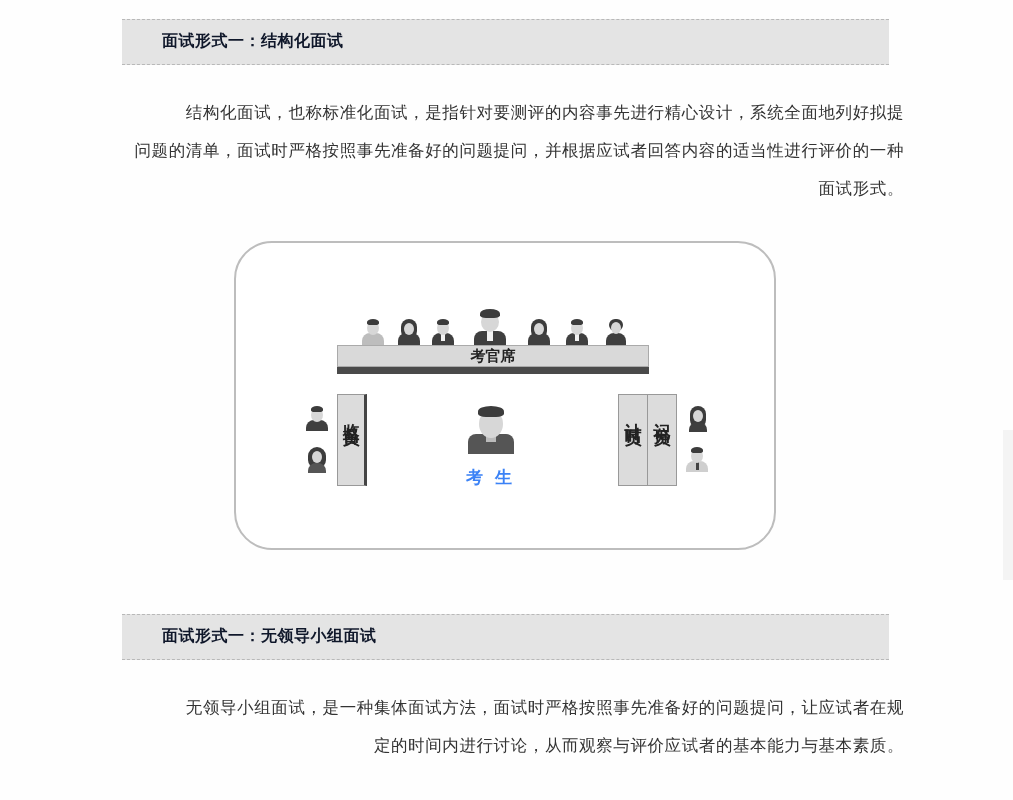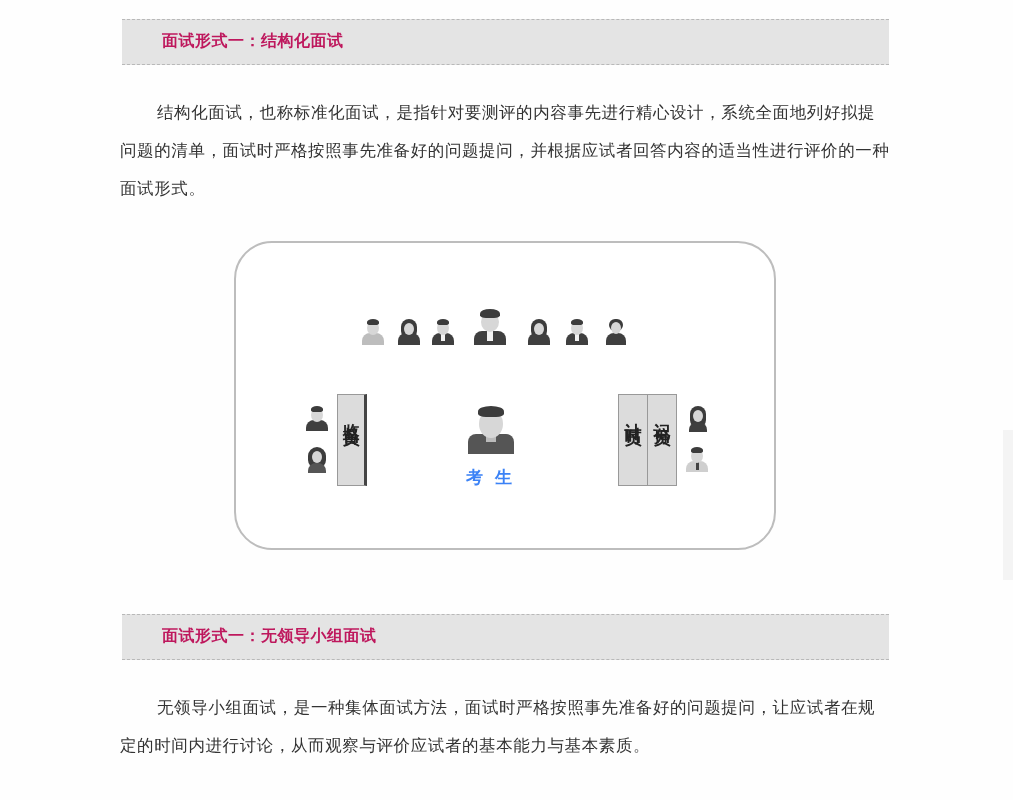--- a/index.html
+++ b/index.html
@@ -1,22 +1,22 @@
 <!DOCTYPE html>
 <html><head>
 <meta charset="utf-8">
 <style>
   html, body { margin:0; padding:0; }
   body { width:1013px; height:800px; background:#fefefe; position:relative; overflow:hidden;
          font-family:"DejaVu Serif","Liberation Serif",serif; color:#2a2a2a; }
   .section-header { position:absolute; left:122px; width:767px; height:46px; background:#e4e4e4;
          border-top:1px dashed #b8b8b8; border-bottom:1px dashed #b8b8b8; box-sizing:border-box; }
   .section-header span { position:absolute; left:40px; top:11px; font-family:"DejaVu Sans","Liberation Sans",sans-serif;
-         font-weight:bold; font-size:16px; color:#be185d; letter-spacing:0.5px; }
-  .para { position:absolute; left:120px; width:770px; font-size:16.5px; line-height:38px; color:#333; text-indent:37px; letter-spacing:0.6px; }
+         font-weight:bold; font-size:16px; color:#0f172a; letter-spacing:0.5px; }
+  .para { position:absolute; left:134px; width:770px; font-size:16.5px; line-height:38px; color:#333; text-indent:37px; letter-spacing:0.6px;text-align:right; }
   .scene { position:absolute; left:234px; top:241px; width:542px; height:309px; border:2px solid #bdbdbd; border-radius:38px; box-sizing:border-box; background:#fff; }
   .scene-title { position:absolute; left:75px; top:16px; width:372px; height:36px; background:#5a5a5a; color:#fff;
          font-family:"DejaVu Sans","Liberation Sans",sans-serif; font-weight:bold; font-size:18px; text-align:center; line-height:36px; letter-spacing:6px; }
   .desk { position:absolute; left:101px; top:102px; width:312px; height:31px; }
   .desk-top { position:absolute; left:0; top:0; width:100%; height:22px; background:#d9d9d9; border:1px solid #aaa; box-sizing:border-box; text-align:center;
          font-family:"DejaVu Sans","Liberation Sans",sans-serif; font-weight:bold; font-size:15px; line-height:21px; color:#222; }
   .desk-bar { position:absolute; left:0; top:22px; width:100%; height:7px; background:#4a4a4a; }
   .person { position:absolute; }
   .person .head { position:absolute; border-radius:50%; background:#d7d7d7; }
   .person .hair { position:absolute; background:#3c3c3c; border-radius:50% 50% 30% 30%; }
@@ -73,20 +73,24 @@
       <div class="head" style="left:5px;top:2px;width:12px;height:14px;"></div>
       <div class="hair" style="left:5px;top:0;width:12px;height:6px;"></div>
     </div>
     <div class="person" style="left:370px;top:76px;">
       <div class="body" style="left:0;top:14px;width:20px;height:12px;"></div>
       <div class="hair" style="left:3px;top:0;width:14px;height:12px;border-radius:7px;"></div>
       <div class="head" style="left:5px;top:3px;width:10px;height:12px;"></div>
     </div>
   </div>
 
+  <div class="desk">
+    <div class="desk-top">考官席</div>
+    <div class="desk-bar"></div>
+  </div>
 
   <div class="person" style="left:70px;top:163px;">
     <div class="body" style="left:0;top:14px;width:22px;height:11px;"></div>
     <div class="head" style="left:5px;top:2px;width:12px;height:14px;"></div>
     <div class="hair" style="left:5px;top:0;width:12px;height:6px;"></div>
   </div>
   <div class="person" style="left:70px;top:204px;">
     <div class="hair" style="left:2px;top:0;width:18px;height:22px;border-radius:9px;"></div>
     <div class="body" style="left:2px;top:16px;width:18px;height:10px;background:#555;"></div>
     <div class="head" style="left:6px;top:4px;width:10px;height:12px;"></div>

